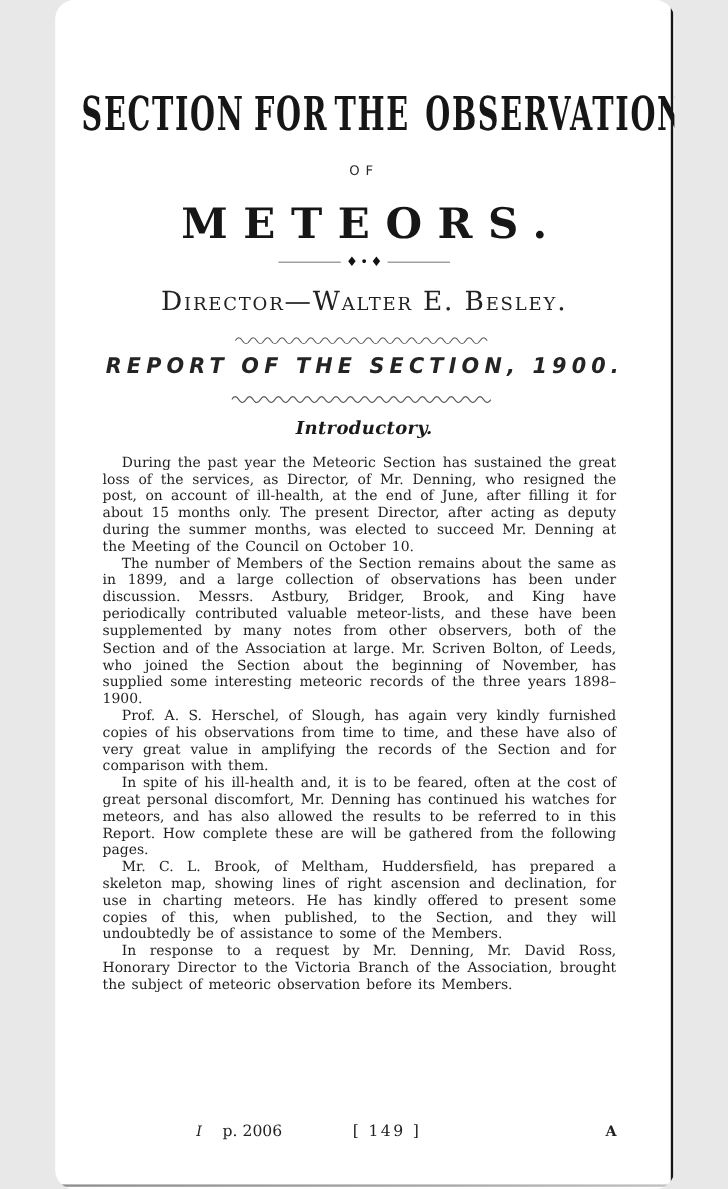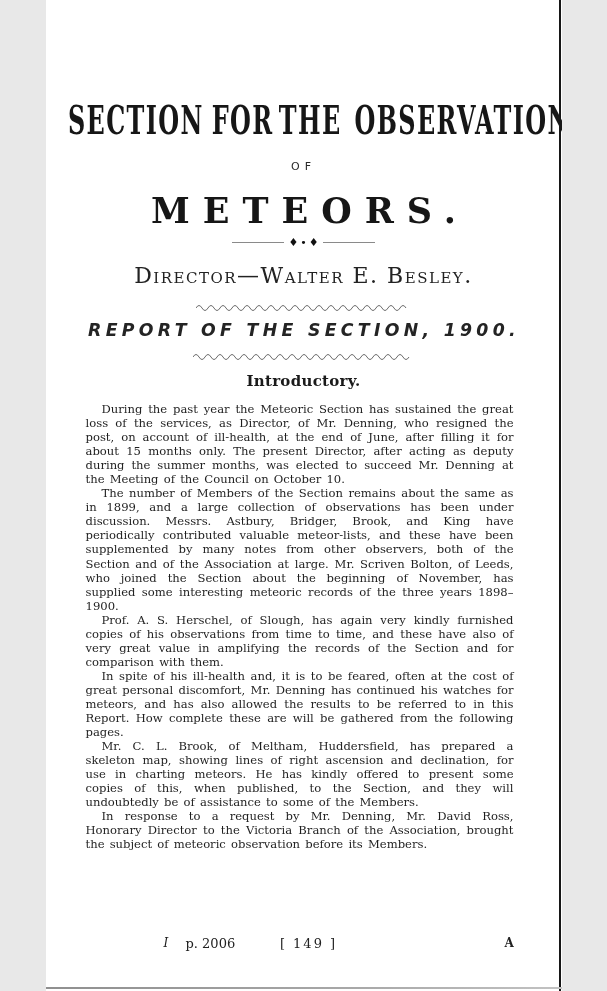--- a/index.html
+++ b/index.html
@@ -5,21 +5,22 @@
   html,body{margin:0;padding:0;background:#e8e8e8;}
   .page{
     position:relative;
     width:516px;height:991px;
     margin:0 auto;
     background:#ffffff;
     overflow:hidden;
     font-family:"DejaVu Serif", serif;
     color:#1c1c1c;
     box-sizing:border-box;
-    padding-top:98px;
+    padding-top:74px;
+    border-radius:16px;
   }
   
   .main-title{
     width:484px;
     margin:0 auto;
     display:flex;
     justify-content:space-between;
     align-items:baseline;
     height:32px;
     transform:scaleY(1.5);
@@ -97,20 +98,21 @@
     transform:scaleX(.96);
   }
   .intro-heading{
     margin-top:12px;
     text-align:center;
     font-weight:bold;
     font-size:15px;
     letter-spacing:.3px;
     color:#1a1a1a;
     height:17px;
+    font-style:italic;
   }
   
   .body-text{
     margin:13px 0 0 40px;
     width:428px;
     font-size:11.6px;
     line-height:14.05px;
     text-align:justify;
     color:#1e1e1e;
   }
@@ -123,21 +125,21 @@
   .footer-row{
     position:absolute;
     left:0;top:936px;
     width:100%;height:18px;
     font-size:13px;
     color:#222;
   }
   .footer-row span{position:absolute;white-space:nowrap;}
   .sig-mark{left:118px;font-style:italic;font-size:12px;}
   .plate-ref{left:140px;}
-  .page-num{left:50%;transform:translateX(-50%);margin-left:5px;letter-spacing:2px;}
+  .page-num{left:50%;transform:translateX(-50%);margin-left:19px;letter-spacing:2px;}
   .gathering-mark{left:459px;font-weight:bold;font-size:12px;letter-spacing:1px;}
   
   .right-scan-line{
     position:absolute;top:0;right:1px;width:2px;height:100%;
     background:#161616;
   }
   .bottom-scan-line{
     position:absolute;left:0;bottom:2px;width:100%;height:2px;
     background:linear-gradient(to right,#8f8f8f 0%,#a8a8a8 60%,#c2c2c2 100%);
   }

